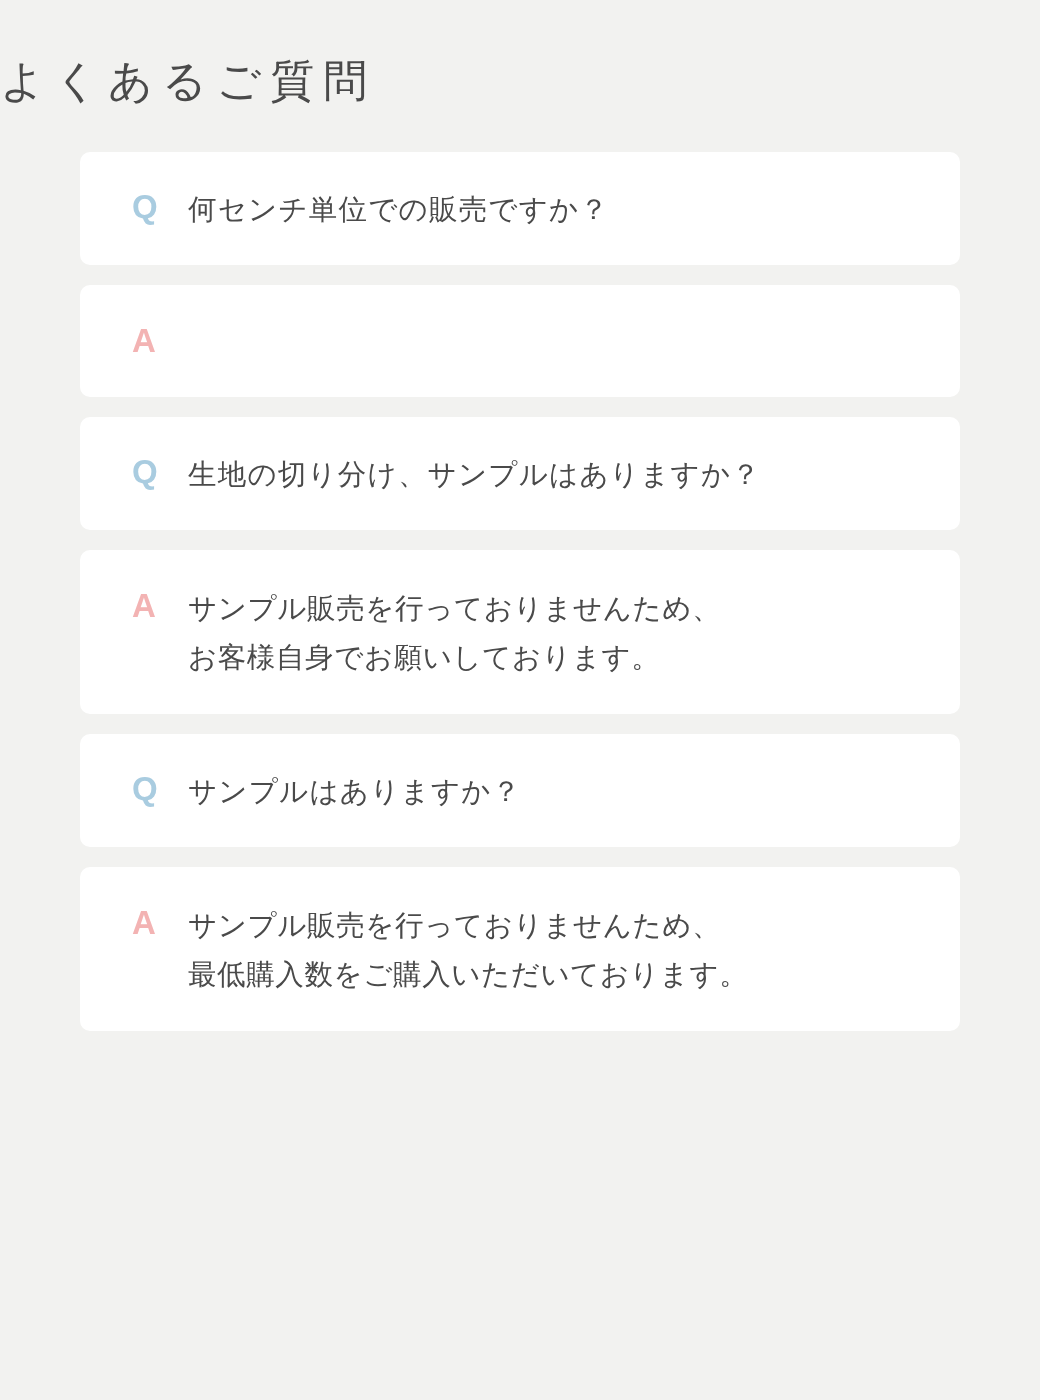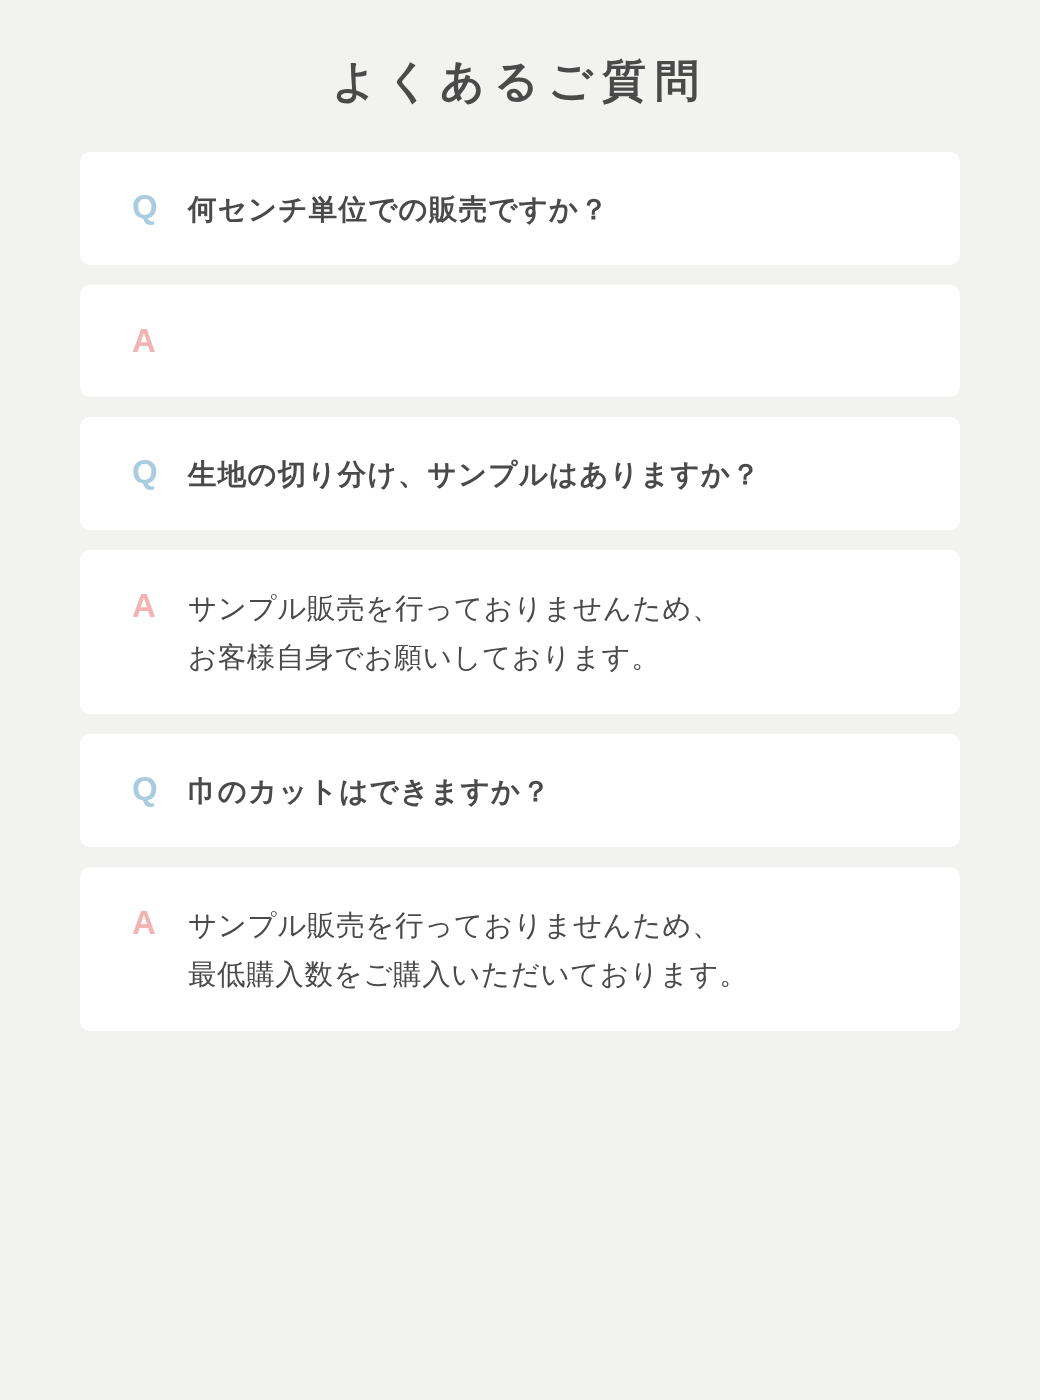--- a/index.html
+++ b/index.html
@@ -15,23 +15,23 @@
     overflow: hidden;
   }
   .page {
     width: 1040px;
     height: 1400px;
     box-sizing: border-box;
     padding: 0;
     position: relative;
   }
   .faq-title {
-    text-align: center;
+    text-align: left;
     font-size: 44px;
-    font-weight: bold;
+    font-weight: normal;
     color: #4a4a4a;
     letter-spacing: 9px;
     margin: 0;
     padding: 52px 0 0 0;
     line-height: 1.3;
   }
   .faq-list {
     margin: 0;
     padding: 0;
     list-style: none;
@@ -75,21 +75,20 @@
     flex: 1 1 auto;
     font-size: 28.5px;
     line-height: 1.72;
     color: #4a4a4a;
     letter-spacing: 0.6px;
     white-space: pre-line;
     padding-top: 2px;
   }
   .faq-card.question .faq-text {
     letter-spacing: 1.2px;
-    font-weight: bold;
   }
 </style>
 </head>
 <body>
 
 <div class="page">
   <h1 class="faq-title">よくあるご質問</h1>
 
   <ul class="faq-list">
 
@@ -108,21 +107,21 @@
     </li>
 
     <li class="faq-card answer">
       <span class="marker a">A</span>
       <span class="faq-text">サンプル販売を行っておりませんため、
 お客様自身でお願いしております。</span>
     </li>
 
     <li class="faq-card question">
       <span class="marker q">Q</span>
-      <span class="faq-text">巾のカットはできますか？</span>
+      <span class="faq-text">サンプルはありますか？</span>
     </li>
 
     <li class="faq-card answer">
       <span class="marker a">A</span>
       <span class="faq-text">サンプル販売を行っておりませんため、
 最低購入数をご購入いただいております。</span>
     </li>
 
   </ul>
 </div>

